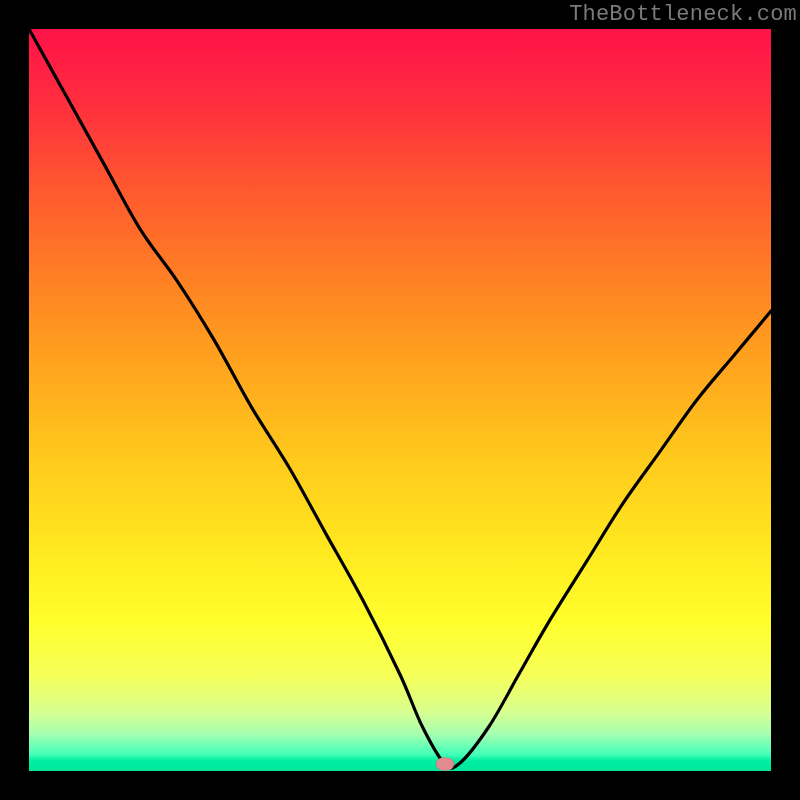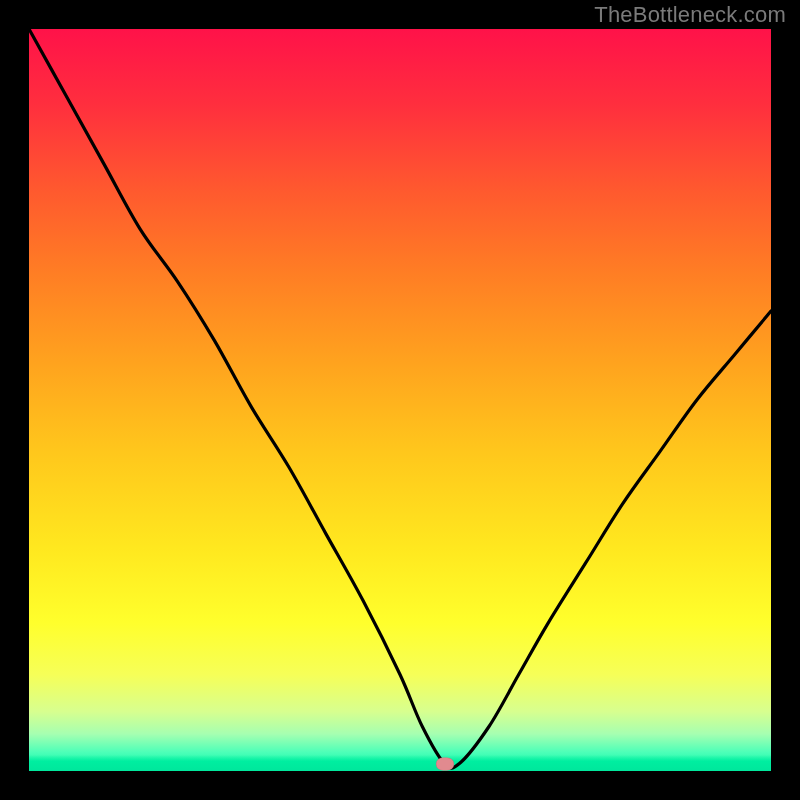--- a/index.html
+++ b/index.html
@@ -13,26 +13,27 @@
   }
   .frame {
     position: relative;
     width: 800px;
     height: 800px;
     background: #000;
   }
   .watermark {
     position: absolute;
     top: 2px;
-    right: 14px;
+    right: 3px;
     color: #7a7a7a;
     font-size: 22px;
     font-weight: 400;
     letter-spacing: 0.2px;
     z-index: 10;
+    font-family: Liberation Mono, monospace;
   }
   .plot-area {
     position: absolute;
     left: 29px;
     top: 29px;
     width: 742px;
     height: 742px;
     overflow: hidden;
   }
   .gradient {

